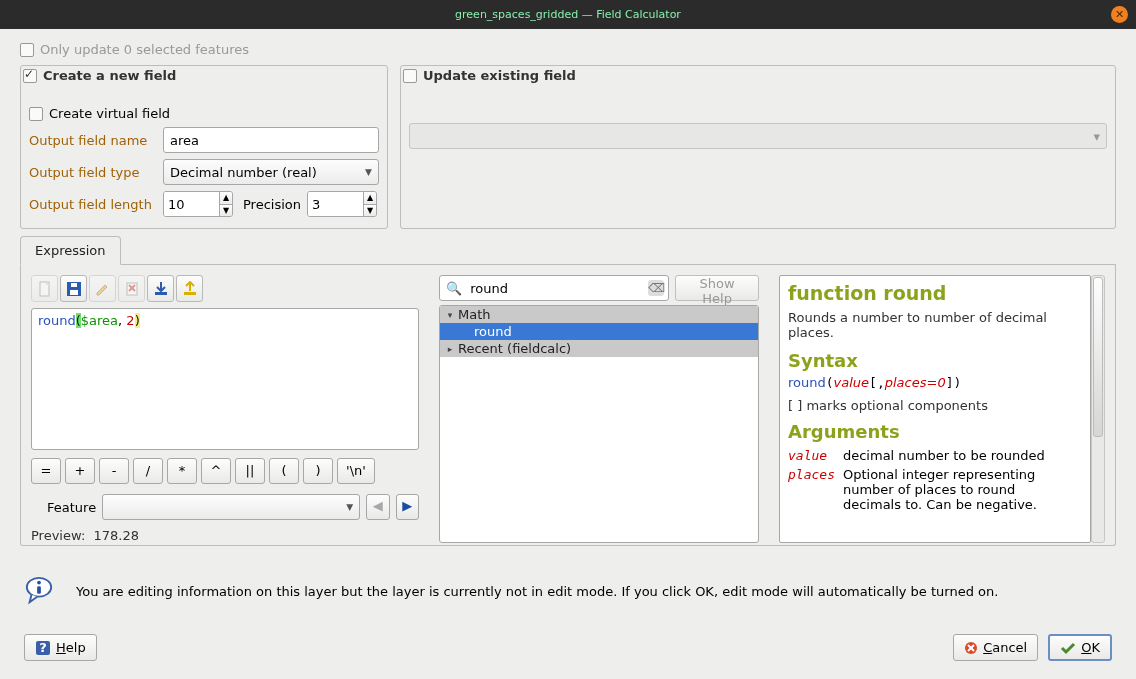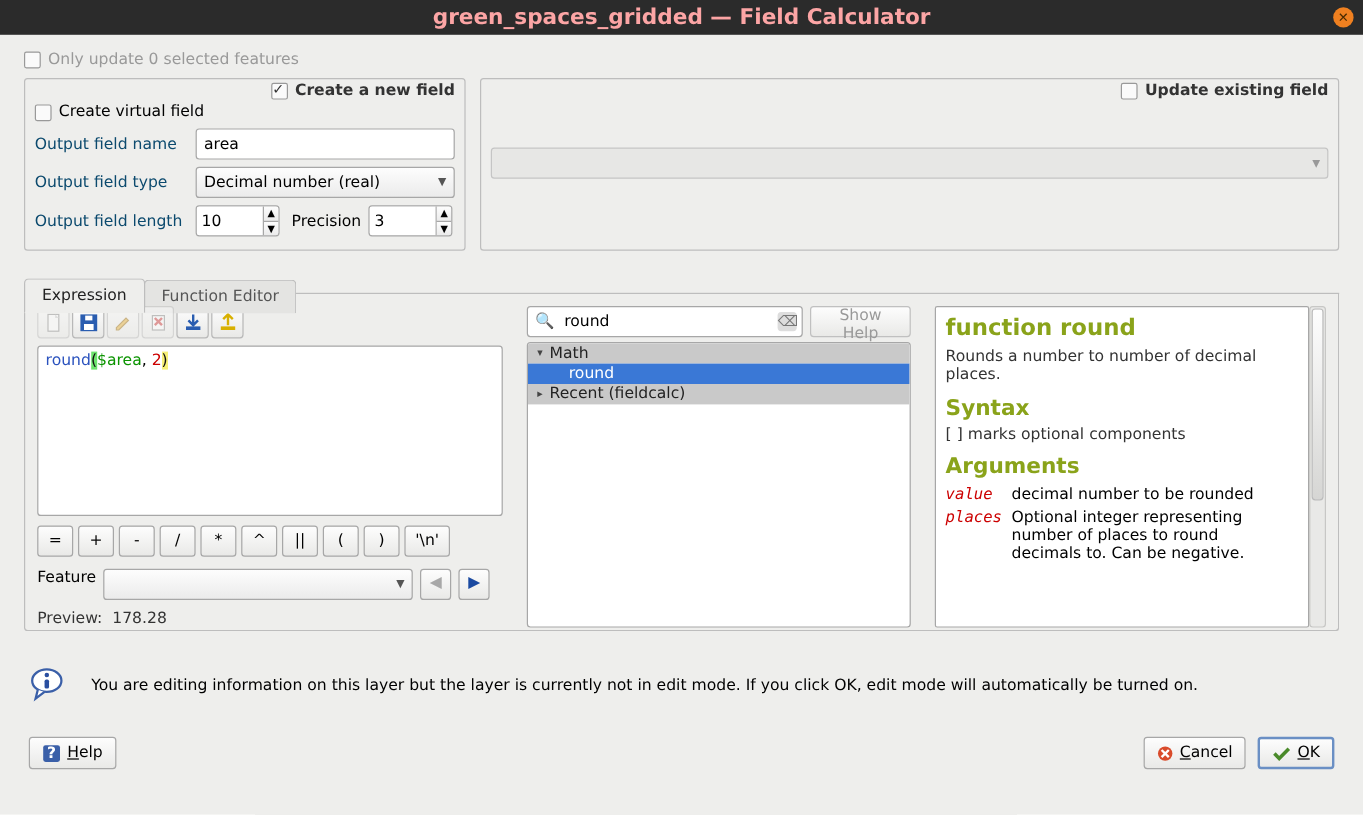--- a/index.html
+++ b/index.html
@@ -1,46 +1,46 @@
 <!DOCTYPE html>
 <html><head>
 <meta charset="utf-8">
 <style>
   * { box-sizing: border-box; font-family: "DejaVu Sans", "Liberation Sans", Arial, sans-serif; font-size: 13px; }
   body { margin: 0; background: #fff; }
   .window { width: 1136px; height: 679px; background: #fff; position: relative; display: flex; flex-direction: column; }
   .titlebar { height: 29px; background: #2b2b2b; color: #ddd; display: flex; align-items: center; justify-content: center; position: relative; }
-  .titlebar .title { font-weight: bold; color: #fca5a5; font-size: 18px; }
+  .titlebar .title { font-weight: normal; color: #86efac; font-size: 11px; }
   .titlebar .close-btn { position: absolute; right: 8px; top: 6px; width: 17px; height: 17px; border-radius: 50%; background: #f08020; color: #4a2a00; font-size: 11px; line-height: 17px; text-align: center; cursor: pointer; font-weight: bold; }
   .content { flex: 1; padding: 13px 20px 13px 20px; background: #eeeeec; display: flex; flex-direction: column; }
   .disabled-opt { color: #999; display: flex; align-items: center; gap: 6px; margin-bottom: 8px; }
   .chk { width: 14px; height: 14px; display:inline-block; border:1px solid #999; background:#fafafa; border-radius:2px; position:relative; }
   .chk.checked::after { content:"✓"; position:absolute; top:-3px; left:0; font-size:12px; font-weight:bold; color:#333; }
   .cols { display: flex; gap: 12px; }
   .panel { border: 1px solid #bdbdbd; border-radius: 3px; background: #eeeeec; padding: 0; }
   .panel .hdr { display:flex; align-items:center; gap:6px; padding: 0 0 1px 0; margin-bottom:2px; }
   .hdr-label { font-weight: bold; color: #333; }
   .left-panel { width: 368px; padding: 6px 8px 8px 8px; }
   .right-panel { flex: 1; padding: 6px 8px 34px 8px; }
-  .left-panel .hdr, .right-panel .hdr { margin: -4px -8px 0 -8px; padding: 0 8px 0 2px; justify-content: flex-end; }
+  .left-panel .hdr, .right-panel .hdr { margin: -4px -8px 20px -8px; padding: 0 8px 0 2px; }
   .formrow { display:flex; align-items:center; gap:6px; padding:3px 0; }
-  .formrow label { width: 128px; color:#0c4a6e; }
+  .formrow label { width: 128px; color:#a16207; }
   .txt { flex:1; border:1px solid #a7a7a7; border-radius:3px; background:#fff; height:26px; padding:12px 6px; }
   .combo { flex:1; height:26px; border:1px solid #a7a7a7; border-radius:3px; background:linear-gradient(#fdfdfd,#ebebeb); display:flex; align-items:center; padding:0 6px; justify-content:space-between; cursor:pointer; }
   .combo .arrow { font-size:9px; color:#555; }
   .spin { width:70px; display:flex; border:1px solid #a7a7a7; border-radius:3px; height:26px; overflow:hidden; }
   .spin input { border:none; width:100%; padding:0 4px; outline:none; }
   .spin .arrows { width:16px; display:flex; flex-direction:column; border-left:1px solid #a7a7a7; }
   .spin .arrows div { flex:1; text-align:center; font-size:8px; line-height:11px; cursor:pointer; background:linear-gradient(#fdfdfd,#ebebeb); }
   .spin .arrows div:first-child { border-bottom:1px solid #a7a7a7;}
 
   .right-combo { width:100%; height:26px; border:1px solid #c5c5c5; border-radius:3px; background:#e7e7e5; display:flex; align-items:center; justify-content:flex-end; padding:0 6px; color:#999; margin-top: 40px;}
 
   .tabs { margin-top: 6px; display:flex; align-items:flex-end; border-bottom:1px solid #bdbdbd; }
-  .tab { padding: 6px 14px 6px 14px; border:1px solid #bdbdbd; border-bottom:none; background:#e4e4e2; margin-right:-1px; border-radius:4px 4px 0 0; cursor:pointer; position:relative; top:17px; color:#555;}
+  .tab { padding: 6px 14px 6px 14px; border:1px solid #bdbdbd; border-bottom:none; background:#e4e4e2; margin-right:-1px; border-radius:4px 4px 0 0; cursor:pointer; position:relative; top:1px; color:#555;}
   .tab.active { background:#eeeeec; color:#222; border-bottom: 1px solid #eeeeec; z-index:2; font-weight:normal;}
   .tab-body { border:1px solid #bdbdbd; border-top:none; padding: 10px 10px 2px 10px; border-radius: 0 0 3px 3px;}
 
   .three-cols { display:flex; gap:20px; }
   .col-a { width: 388px; display:flex; flex-direction:column; }
   .col-b { width: 320px; display:flex; flex-direction:column; }
   .col-c { flex:1; display:flex; flex-direction:column; position:relative; }
 
   .toolbar { display:flex; gap:2px; margin-bottom:6px; }
   .tbtn { width:27px; height:27px; border:1px solid #b8b8b8; border-radius:3px; background:linear-gradient(#fdfdfd,#e9e9e7); display:flex; align-items:center; justify-content:center; cursor:pointer; }
@@ -50,21 +50,21 @@
   .editor { border:1px solid #a7a7a7; border-radius:3px; background:#fff; height:142px; padding:4px 6px; font-family: "DejaVu Sans Mono", monospace; font-size:13px; white-space:pre; overflow:auto; }
   .tok-fn { color:#2a52be; }
   .tok-brk1 { background:#6de36d; color:#111; }
   .tok-var { color:#0b9400; }
   .tok-num { color:#c00; }
   .tok-cursor-bg { background: #f6f078; }
 
   .oprow { display:flex; gap:4px; margin-top:8px; }
   .op { width:30px; height:26px; border:1px solid #a7a7a7; border-radius:3px; background:linear-gradient(#fdfdfd,#e9e9e7); text-align:center; line-height:24px; cursor:pointer; font-size:13px; }
 
-  .featrow { display:flex; align-items:flex-start; gap:6px; margin-top:10px; }
+  .featrow { display:flex; align-items:center; gap:6px; margin-top:10px;margin-left:16px; }
   .featrow .combo { width:258px; flex:0 0 258px; }
   .navbtn { width:26px; height:26px; border:1px solid #a7a7a7; border-radius:3px; background:linear-gradient(#fdfdfd,#e9e9e7); text-align:center; line-height:22px; cursor:pointer; color:#1b4aa1; font-size:13px; }
   .navbtn.dis { color:#a8a8a8; }
 
   .preview { margin-top:8px; color:#333; }
 
   .searchrow { display:flex; gap:6px; margin-bottom:4px; }
   .searchbox { flex:1; height:26px; border:1px solid #a7a7a7; border-radius:3px; background:#fff; display:flex; align-items:center; padding:0 4px 0 6px; gap:6px; }
   .searchbox .mag { color:#777; font-size:13px;}
   .searchbox input { border:none; outline:none; flex:1; font-size:13px; }
@@ -164,21 +164,20 @@
           <span class="hdr-label">Update existing field</span>
         </div>
         <div class="right-combo">
           <span class="arrow">▾</span>
         </div>
       </div>
     </div>
 
     <div class="tabs">
       <div class="tab active">Expression</div>
-      <div class="tab">Function Editor</div>
     </div>
     <div class="tab-body">
       <div class="three-cols">
         <div class="col-a">
           <div class="toolbar">
             <div class="tbtn dis">
                 <svg viewBox="0 0 16 16">
                   <rect x="3" y="1" width="9" height="14" fill="#fff" stroke="#888"></rect>
                   <path d="M9 1 L12 4 L9 4 Z" fill="#ccc"></path>
                 </svg>
@@ -265,20 +264,21 @@
               <span>Recent (fieldcalc)</span>
             </div>
           </div>
         </div>
 
         <div class="col-c">
           <div class="helppane" style="margin-right:14px;">
             <h3 class="fn-title">function round</h3>
             <div class="desc">Rounds a number to number of decimal places.</div>
             <h4 class="sxn">Syntax</h4>
+            <div class="sig"><span class="fn">round</span>(<span class="val">value</span>[,<span class="pl">places=0</span>])</div>
             <div class="note">[ ] marks optional components</div>
             <h4 class="sxn">Arguments</h4>
             <table class="argtable">
               <tbody>
                   <tr>
                     <td class="an">value</td>
                     <td>decimal number to be rounded</td>
                   </tr>
               <tr>
                     <td class="an">places</td>

